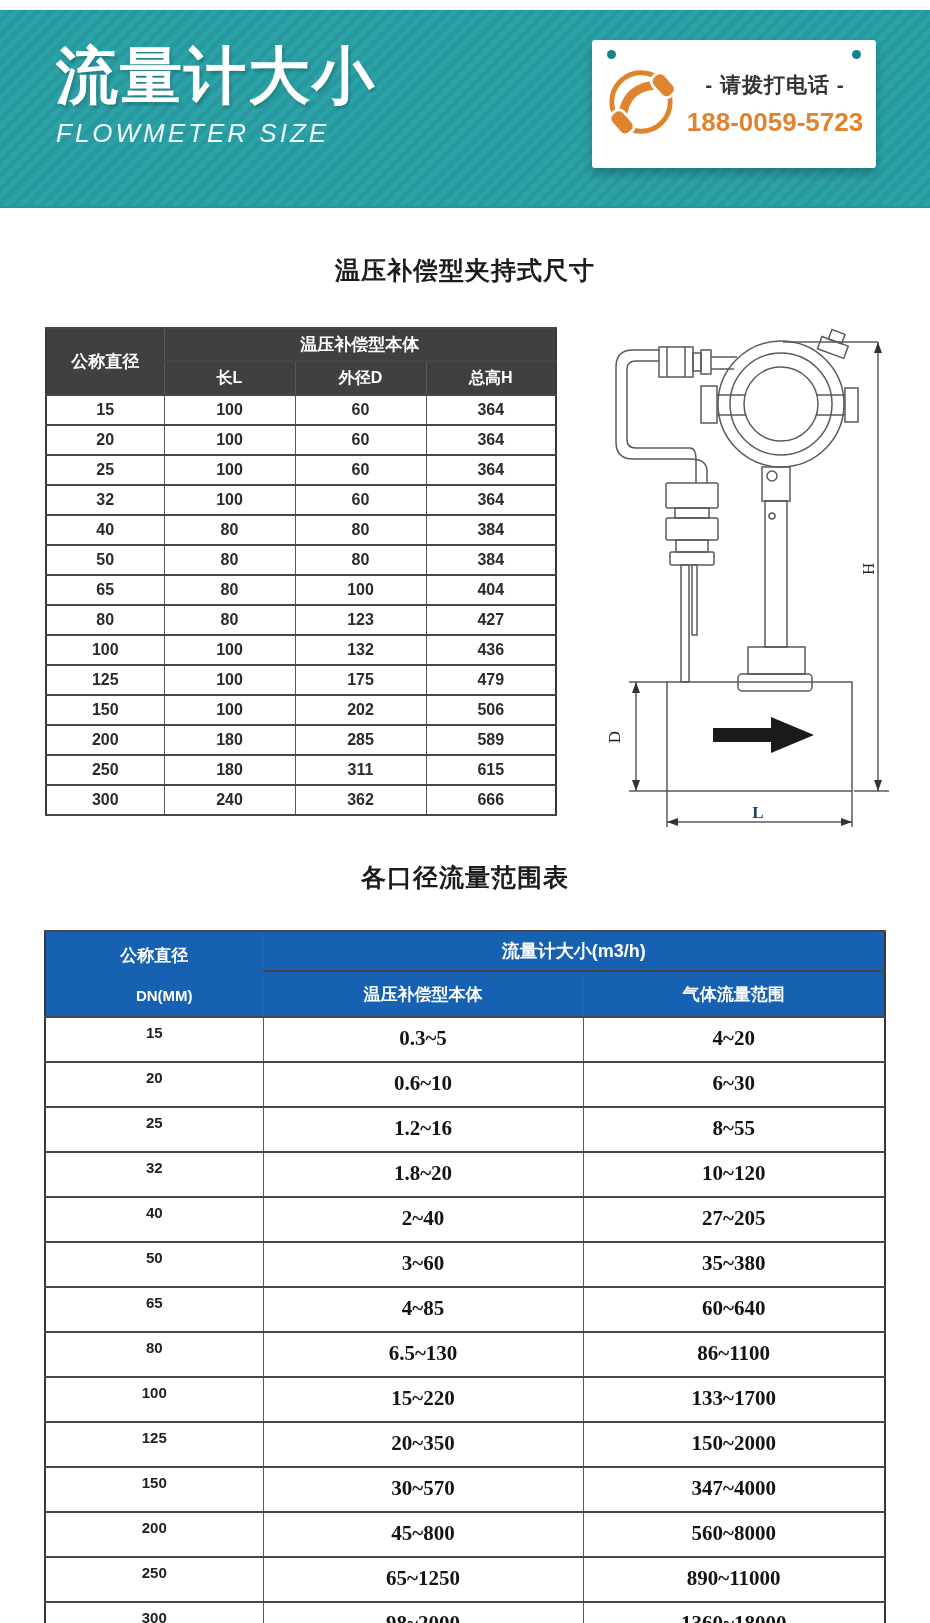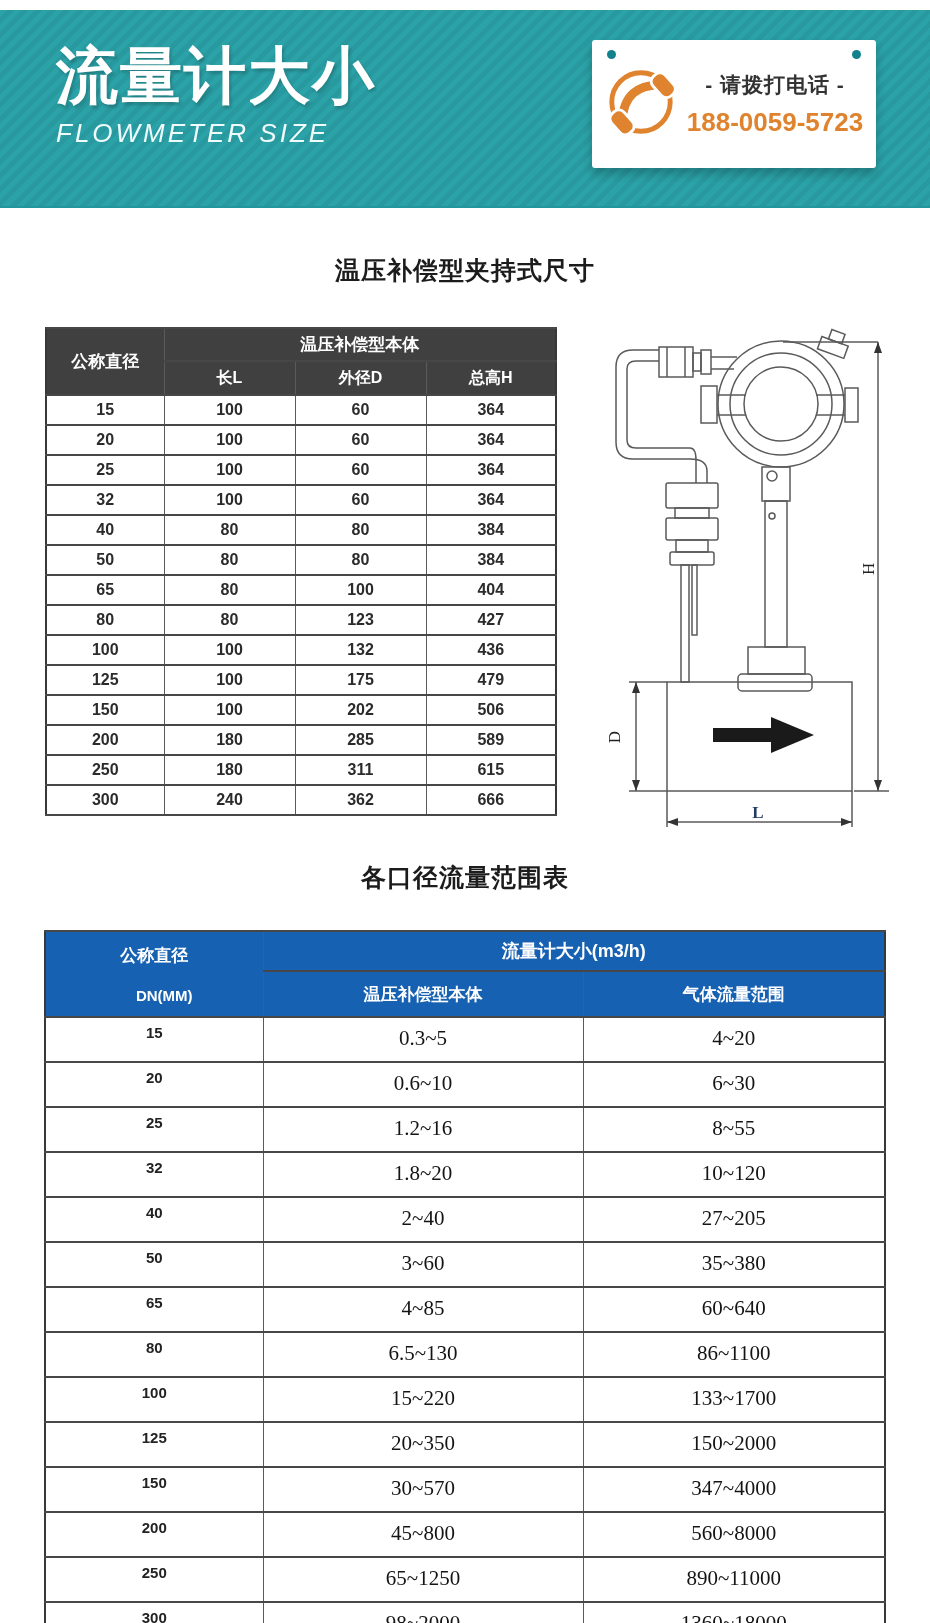--- a/index.html
+++ b/index.html
@@ -54,21 +54,21 @@
   .t2 th, .t2 td {
     border-left:1px solid #5a5a5a; border-right:1px solid #5a5a5a;
     border-top:2px solid #474747; border-bottom:2px solid #474747;
     text-align:center; padding:0;
   }
   .t2 th { background:#1661b2; color:#ffffff; font-weight:bold; }
   .t2 thead tr:first-child th { height:38px; font-size:18px; }
   .t2 thead tr:last-child th { height:44px; font-size:17px; }
   .t2 .dncell .l1 { font-size:17px; margin-top:0px; }
   .t2 .dncell .l2 { font-size:15px; margin-top:20px;padding-left:20px; }
-  .t2 td { height:35px; }
+  .t2 td { height:35px;font-weight:bold; }
   .t2 td.dn { vertical-align:top; padding-top:6px; font-size:15px; font-weight:bold; color:#222222; }
   .t2 td.range {
     vertical-align:top; padding-top:8px;
     font-family:"Liberation Serif","DejaVu Serif",serif; font-size:21px; color:#141414;
   }
 </style>
 </head>
 <body>
 
 <div class="page">

